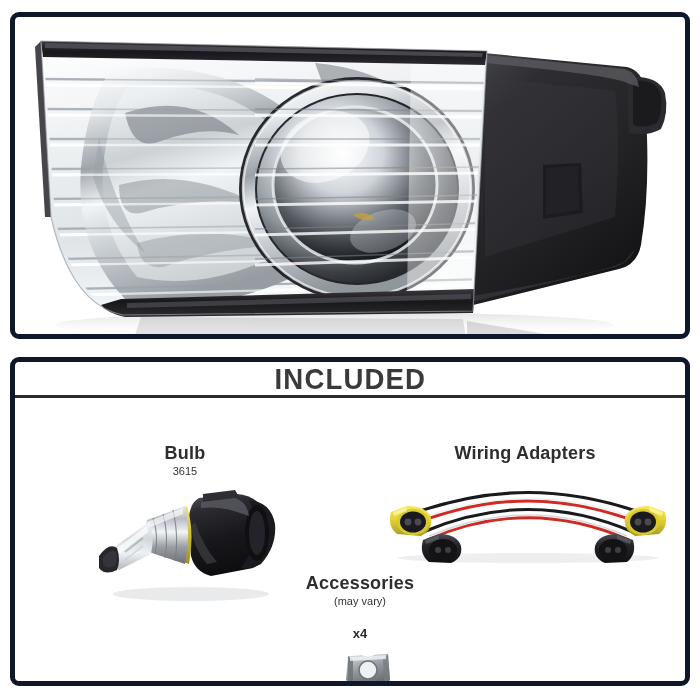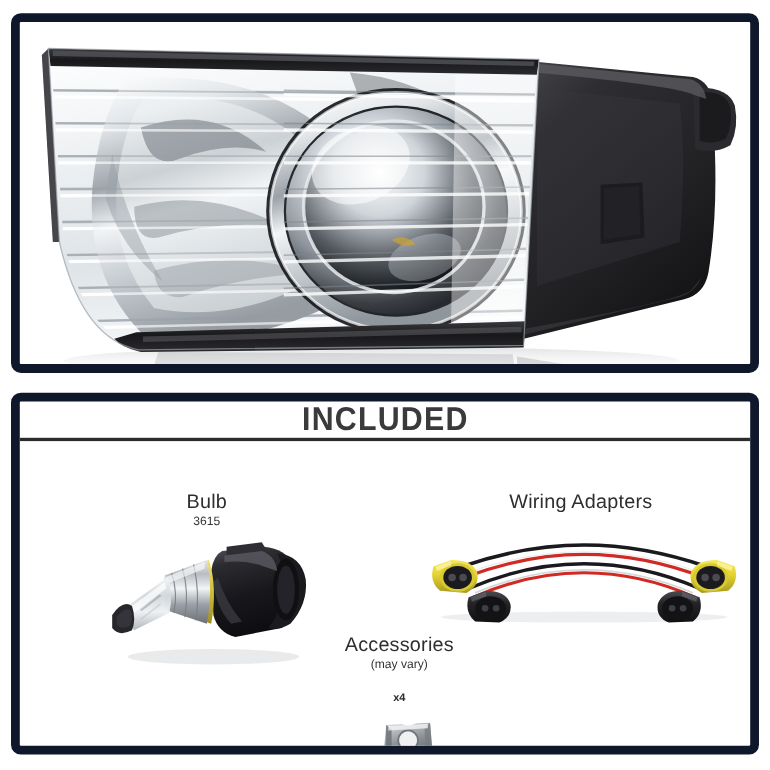--- a/index.html
+++ b/index.html
@@ -12,21 +12,21 @@
     height: 700px;
     font-family: "Liberation Sans", sans-serif;
     overflow: hidden;
     position: relative;
   }
 
   
   .panel {
     position: absolute;
     background: #ffffff;
-    border: 8px solid #0f172a;
+    border: 5px solid #0f172a;
     border-radius: 9px;
     box-sizing: border-box;
   }
   #product-panel {
     left: 10px;
     top: 12px;
     width: 680px;
     height: 327px;
     overflow: hidden;
   }
@@ -63,35 +63,35 @@
     height: 286px;
   }
 
   .item-label {
     position: absolute;
     text-align: center;
     color: #2e2e2e;
   }
   .item-title {
     font-size: 18px;
-    font-weight: normal;
+    font-weight: bold;
     letter-spacing: 0.2px;
     line-height: 1.05;
     display: block;
   }
   .item-sub {
     font-size: 11px;
     font-weight: normal;
     line-height: 1.5;
     display: block;
     color: #333;
   }
   .qty-label {
     position: absolute;
-    font-size: 10px;
+    font-size: 13px;
     font-weight: bold;
     color: #2b2b2b;
     text-align: center;
   }
 
   #bulb-label   { left: 95px;  top: 46px;  width: 150px; }
   #wiring-label { left: 395px; top: 46px;  width: 230px; }
   #acc-label    { left: 250px; top: 176px; width: 190px; }
   #acc-qty      { left: 315px; top: 228px; width: 60px;  }
 

